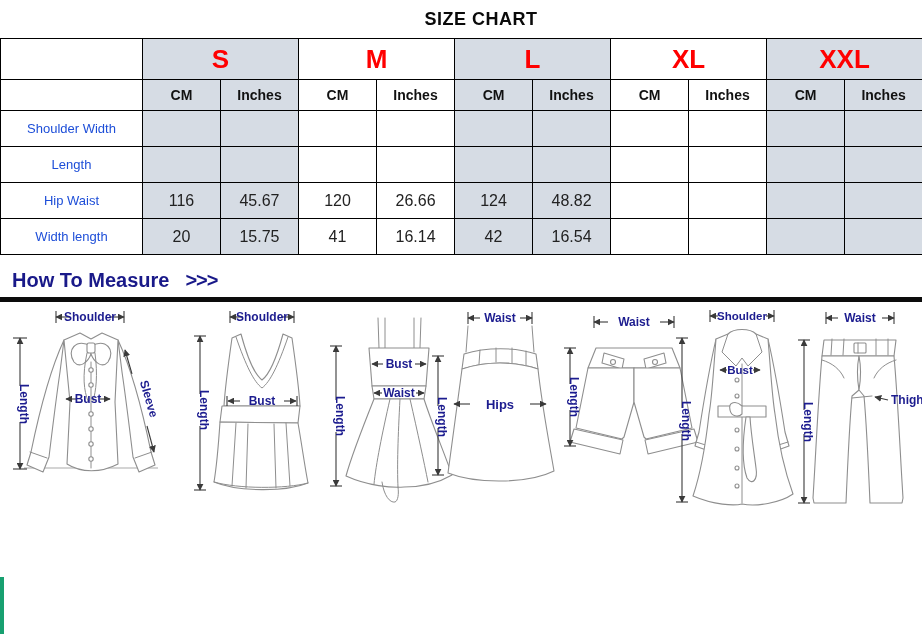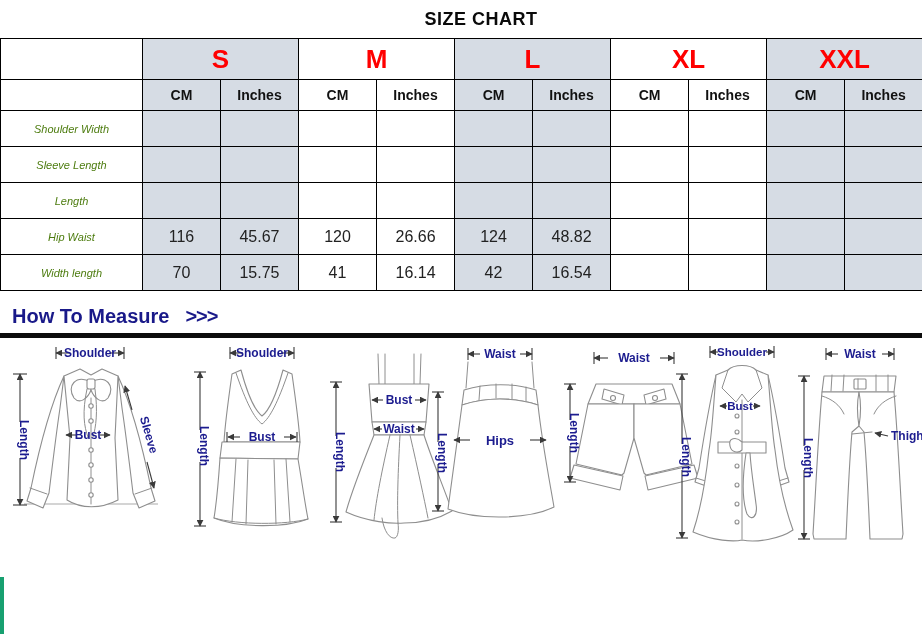--- a/index.html
+++ b/index.html
@@ -13,21 +13,21 @@
 
   .title-row{height:38px; display:flex; align-items:center; justify-content:center;padding-left:40px;}
   .title-row .t{font-size:18px; font-weight:bold; color:#0a0a0a; letter-spacing:.5px;}
 
   table{border-collapse:collapse; table-layout:fixed; width:922px;}
   th,td{border:1.5px solid #000; text-align:center; vertical-align:middle;
     overflow:hidden; white-space:nowrap; font-family:"Liberation Sans",sans-serif;}
   .corner{background:#fff;}
   .size-h{height:41px; color:var(--red); font-size:26px; font-weight:bold;}
   .unit-h{height:31px; font-size:14px; font-weight:bold; color:#111;}
-  .rowlab{height:36px; font-size:11px; font-weight:400; color:#4d7c0f;font-style:italic;}
+  .rowlab{height:36px; font-size:13px; font-weight:400; color:#1d4ed8;}
   .val{font-size:16px; color:#222;}
   .shade{background:var(--shade);}
 
   .measure-head{margin:14px 0 5px 12px; font-size:20px; font-weight:bold;
     color:var(--navy); display:flex; align-items:baseline; gap:16px;}
   .measure-head .chev{letter-spacing:-1px;}
 
   .rule{height:5px; background:var(--rule); width:922px;}
 
   .diagrams{display:block; margin-top:2px;}
@@ -96,33 +96,20 @@
         <td class="val"></td>
         <td class="val"></td>
         <td class="val shade"></td>
         <td class="val shade"></td>
         <td class="val"></td>
         <td class="val"></td>
         <td class="val shade"></td>
         <td class="val shade"></td>
       </tr>
       <tr>
-        <td class="rowlab">Sleeve Length</td>
-        <td class="val shade"></td>
-        <td class="val shade"></td>
-        <td class="val"></td>
-        <td class="val"></td>
-        <td class="val shade"></td>
-        <td class="val shade"></td>
-        <td class="val"></td>
-        <td class="val"></td>
-        <td class="val shade"></td>
-        <td class="val shade"></td>
-      </tr>
-      <tr>
         <td class="rowlab">Length</td>
         <td class="val shade"></td>
         <td class="val shade"></td>
         <td class="val"></td>
         <td class="val"></td>
         <td class="val shade"></td>
         <td class="val shade"></td>
         <td class="val"></td>
         <td class="val"></td>
         <td class="val shade"></td>
@@ -136,21 +123,21 @@
         <td class="val">26.66</td>
         <td class="val shade">124</td>
         <td class="val shade">48.82</td>
         <td class="val"></td>
         <td class="val"></td>
         <td class="val shade"></td>
         <td class="val shade"></td>
       </tr>
       <tr>
         <td class="rowlab">Width length</td>
-        <td class="val shade">70</td>
+        <td class="val shade">20</td>
         <td class="val shade">15.75</td>
         <td class="val">41</td>
         <td class="val">16.14</td>
         <td class="val shade">42</td>
         <td class="val shade">16.54</td>
         <td class="val"></td>
         <td class="val"></td>
         <td class="val shade"></td>
         <td class="val shade"></td>
       </tr>

